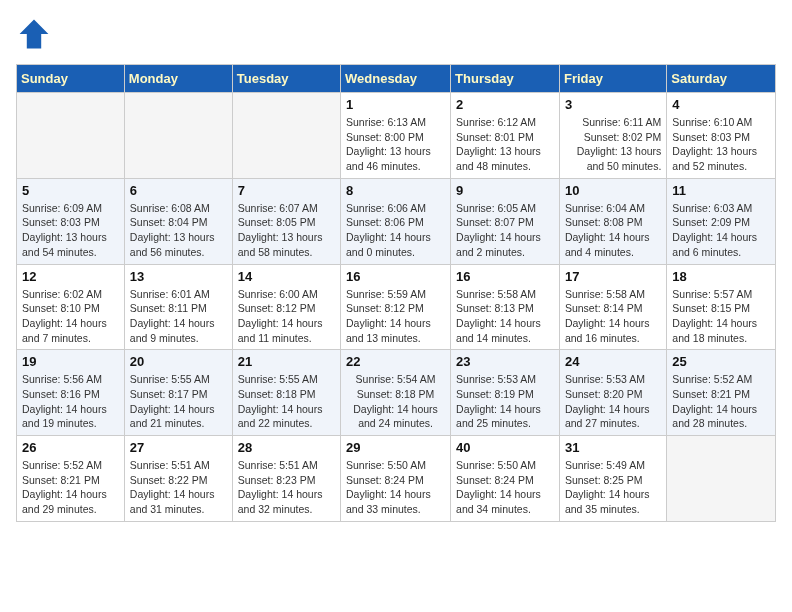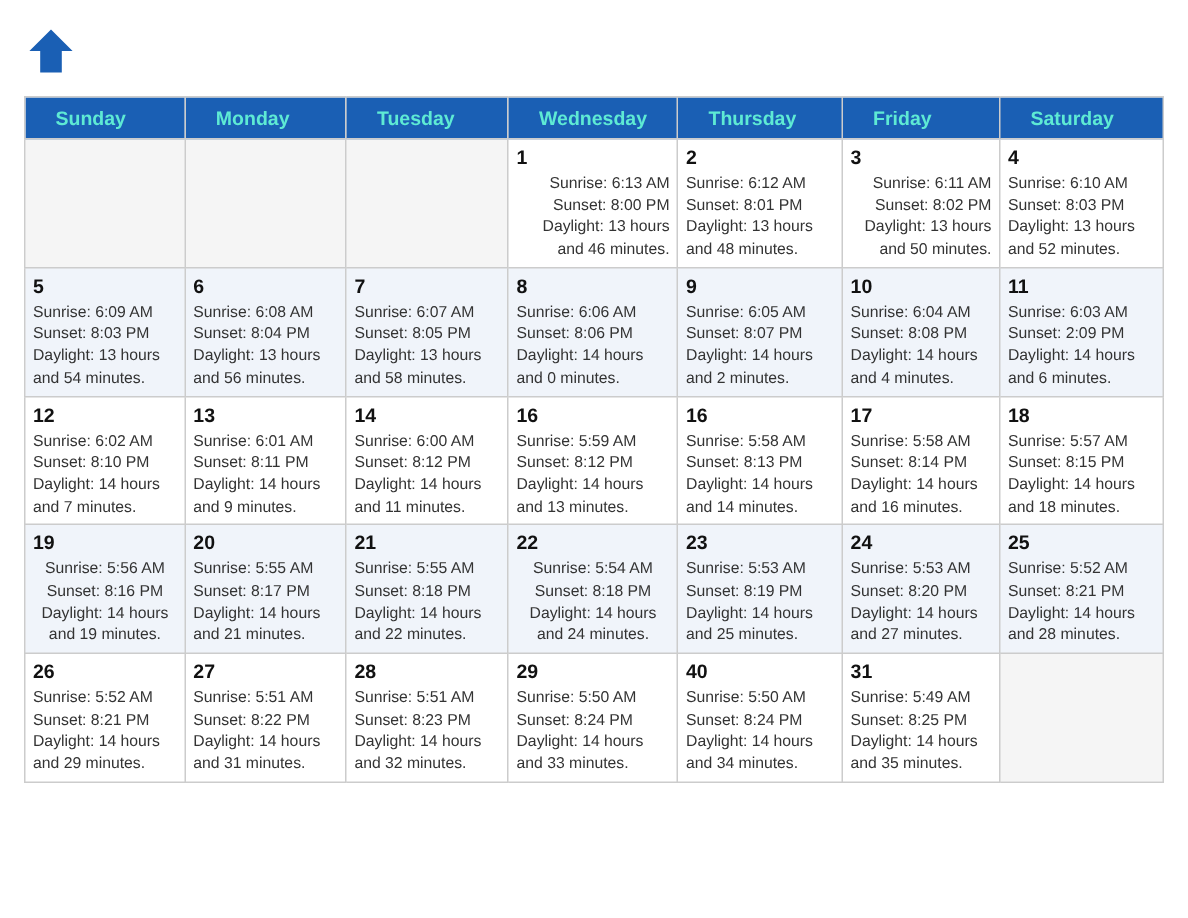--- a/index.html
+++ b/index.html
@@ -52,22 +52,22 @@
       font-size: 18px;
       color: #333;
     }
     .calendar {
       width: 100%;
       border-collapse: collapse;
       font-size: 11px;
     }
     .calendar th {
       background: #1a5fb4;
-      color: #5eead4;
-      padding: 6px 20px;
+      color: #fef9c3;
+      padding: 6px 4px;
       text-align: left;
       font-size: 13px;
       font-weight: bold;
       border: 1px solid #ccc;
     }
     .calendar td {
       border: 1px solid #ccc;
       vertical-align: top;
       padding: 4px 5px;
       width: 113px;
@@ -123,21 +123,21 @@
         <th>Saturday</th>
       </tr>
   </thead>
   <tbody id="calendar-body">
   <tr>
         <td class="empty"></td>
         <td class="empty"></td>
         <td class="empty"></td>
         <td>
           <div class="day-number">1</div>
-          <div class="day-info" style="white-space: pre-line; text-align: right;">Sunrise: 6:13 AM
+          <div class="day-info" style="white-space: pre-line;">Sunrise: 6:13 AM
 Sunset: 8:00 PM
 Daylight: 13 hours
 and 46 minutes.</div>
         </td>
         <td>
           <div class="day-number">2</div>
           <div class="day-info" style="white-space: pre-line;">Sunrise: 6:12 AM
 Sunset: 8:01 PM
 Daylight: 13 hours
 and 48 minutes.</div>
@@ -255,21 +255,21 @@
           <div class="day-number">18</div>
           <div class="day-info" style="white-space: pre-line;">Sunrise: 5:57 AM
 Sunset: 8:15 PM
 Daylight: 14 hours
 and 18 minutes.</div>
         </td>
       </tr>
       <tr class="row-alt">
         <td>
           <div class="day-number">19</div>
-          <div class="day-info" style="white-space: pre-line; text-align: center;">Sunrise: 5:56 AM
+          <div class="day-info" style="white-space: pre-line;">Sunrise: 5:56 AM
 Sunset: 8:16 PM
 Daylight: 14 hours
 and 19 minutes.</div>
         </td>
         <td>
           <div class="day-number">20</div>
           <div class="day-info" style="white-space: pre-line;">Sunrise: 5:55 AM
 Sunset: 8:17 PM
 Daylight: 14 hours
 and 21 minutes.</div>

